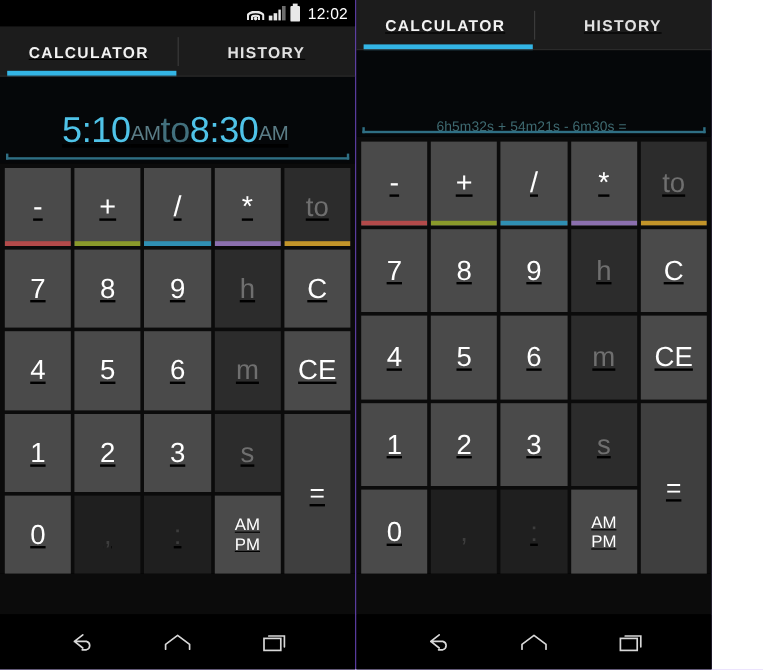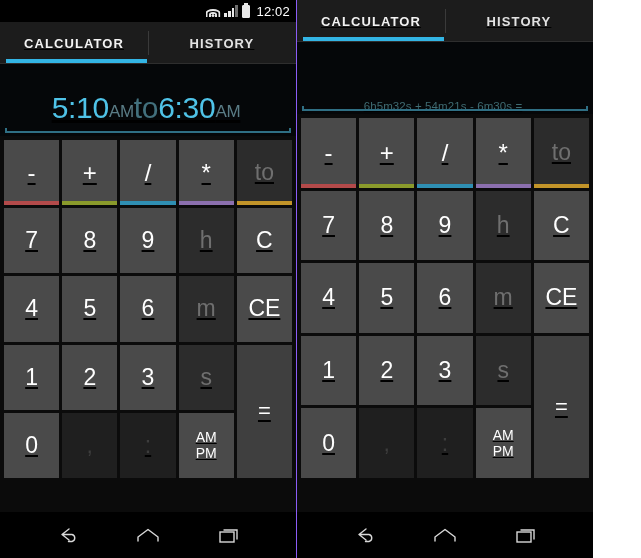--- a/index.html
+++ b/index.html
@@ -247,21 +247,21 @@
           <div class="tab-underline"></div>
         </div>
         <div class="tab inactive">
           <span class="tab-label">HISTORY</span>
         </div>
         <div class="tab-divider"></div>
         <div class="tabbar-base"></div>
       </div>
       <div class="display">
         <div class="display-expr"></div>
-        <div class="display-main"><span class="d-num">5:10</span><span class="d-unit small">AM</span><span class="d-word">to</span><span class="d-num">6:30</span><span class="d-unit small">AM</span></div>
+        <div class="display-main"><span class="d-num">5:10</span><span class="d-unit small">AM</span><span class="d-word">to</span><span class="d-num">8:30</span><span class="d-unit small">AM</span></div>
         <div class="display-rule"></div>
       </div>
       <div class="keypad">
         <div class="key op">
           <span>-</span>
           <div class="accent" style="background: rgb(179, 74, 74);"></div>
         </div>
         <div class="key op">
           <span>+</span>
           <div class="accent" style="background: rgb(138, 154, 43);"></div>

